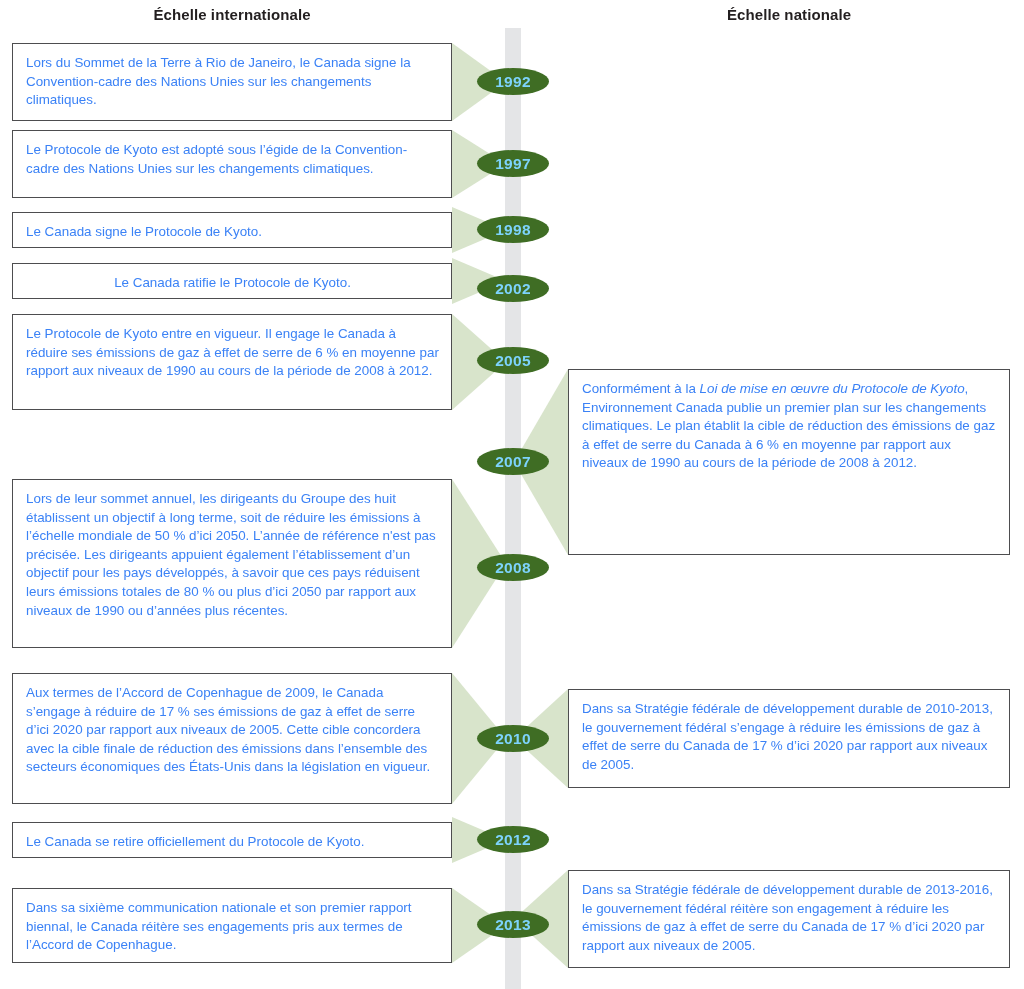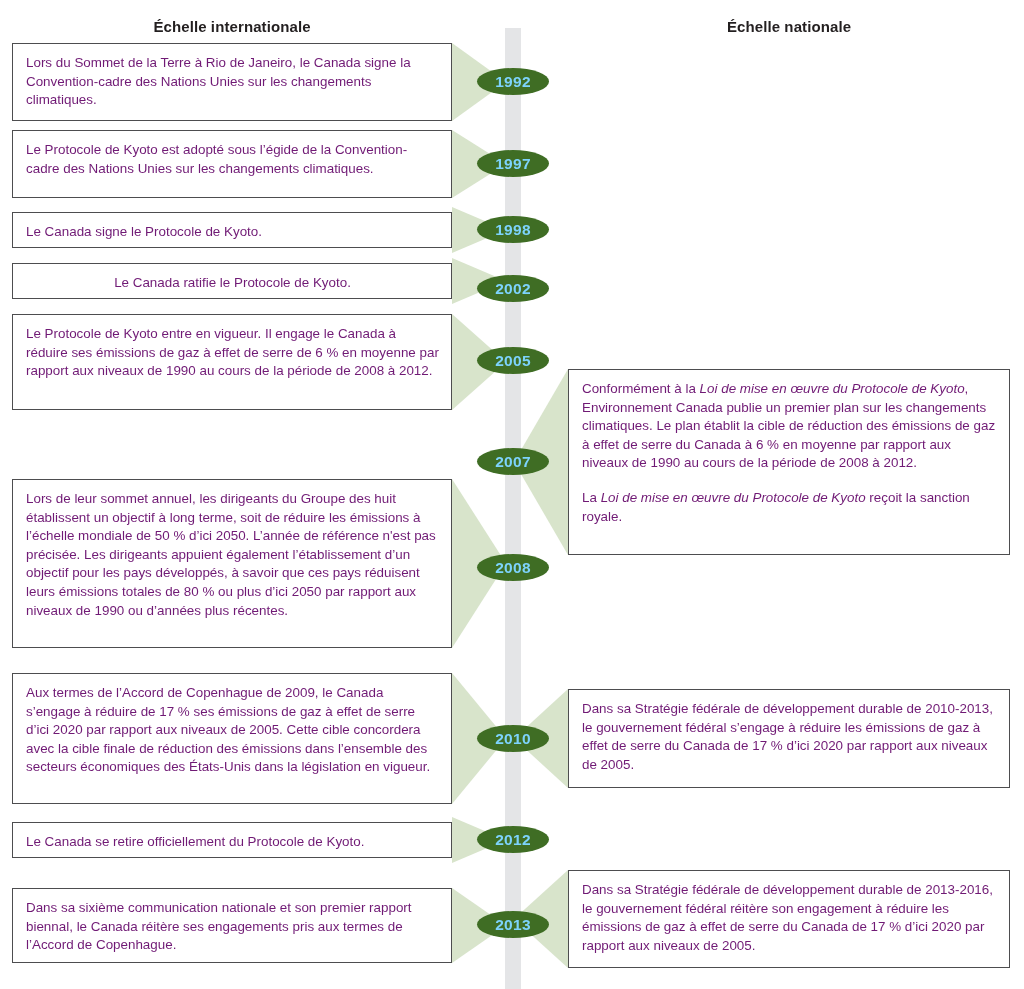--- a/index.html
+++ b/index.html
@@ -16,21 +16,20 @@
     position: relative;
     overflow: hidden;
   }
 
   
   .headers {
     position: absolute;
     top: 0; left: 0;
     width: 1024px;
     height: 30px;
-    margin-top: 12px;
   }
   .col-header {
     position: absolute;
     top: 6px;
     font-size: 15px;
     font-weight: bold;
     color: #231f20;
     text-align: center;
     letter-spacing: 0.1px;
   }
@@ -60,21 +59,21 @@
   .row { position: absolute; left: 0; width: 1024px; }
 
   
   .box {
     position: absolute;
     box-sizing: border-box;
     border: 1.5px solid #4d4d4f;
     background: #ffffff;
     font-size: 13.4px;
     line-height: 18.6px;
-    color: #701a75;
+    color: #3b82f6;
     padding: 10px 12px 10px 13px;
     z-index: 4;
   }
   .box.left  { left: 12px;  width: 440px; }
   .box.right { left: 568px; width: 442px; }
   .box p { margin: 0; }
   .box p + p { margin-top: 16px; }
   .box i { font-style: italic; }
 
   
@@ -169,21 +168,20 @@
       <svg width="54" height="96" viewBox="0 0 54 96">
           <polygon points="0,0 54,48 0,96" fill="#d8e4cb"></polygon>
         </svg>
     </div>
     <div class="year-pill" style="top:347px;">2005</div>
   </div>
 
   <div class="row">
     <div class="box right" style="top:369px; height:186px;">
       <p><span>Conformément à la </span><i>Loi de mise en œuvre du Protocole de Kyoto</i><span>, Environnement Canada publie un premier plan sur les changements climatiques. Le plan établit la cible de réduction des émissions de gaz à effet de serre du Canada à 6 % en moyenne par rapport aux niveaux de 1990 au cours de la période de 2008 à 2012.</span></p>
-      <p><span>La </span><i>Loi de mise en œuvre du Protocole de Kyoto</i><span> reçoit la sanction royale.</span></p>
     </div>
     <div class="arrow" style="left:514px; top:369px;">
       <svg width="54" height="186" viewBox="0 0 54 186">
           <polygon points="54,0 0,93 54,186" fill="#d8e4cb"></polygon>
         </svg>
     </div>
     <div class="year-pill" style="top:448px;">2007</div>
   </div>
 
   <div class="row">

